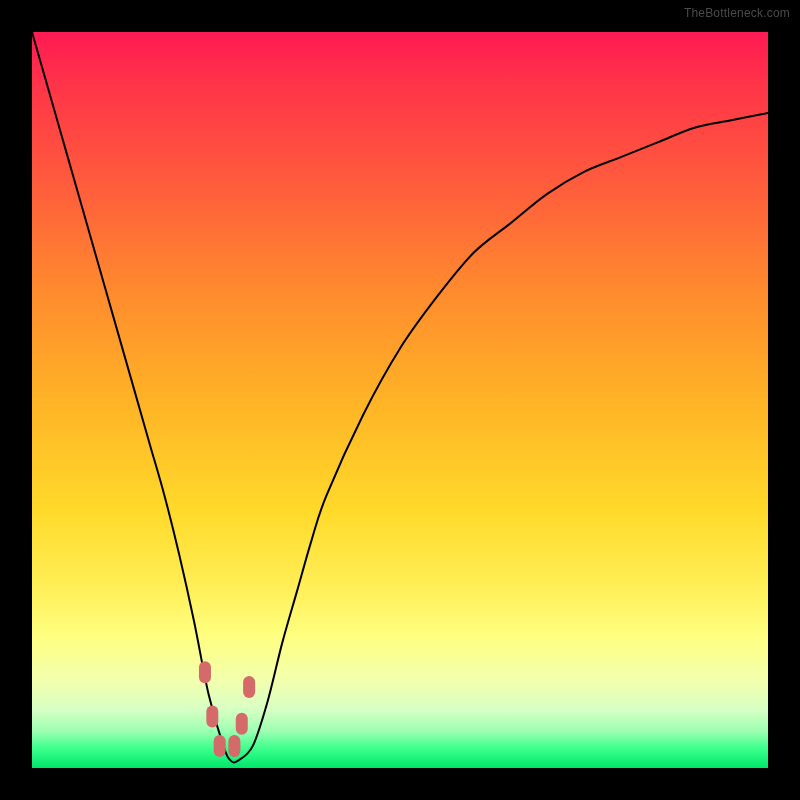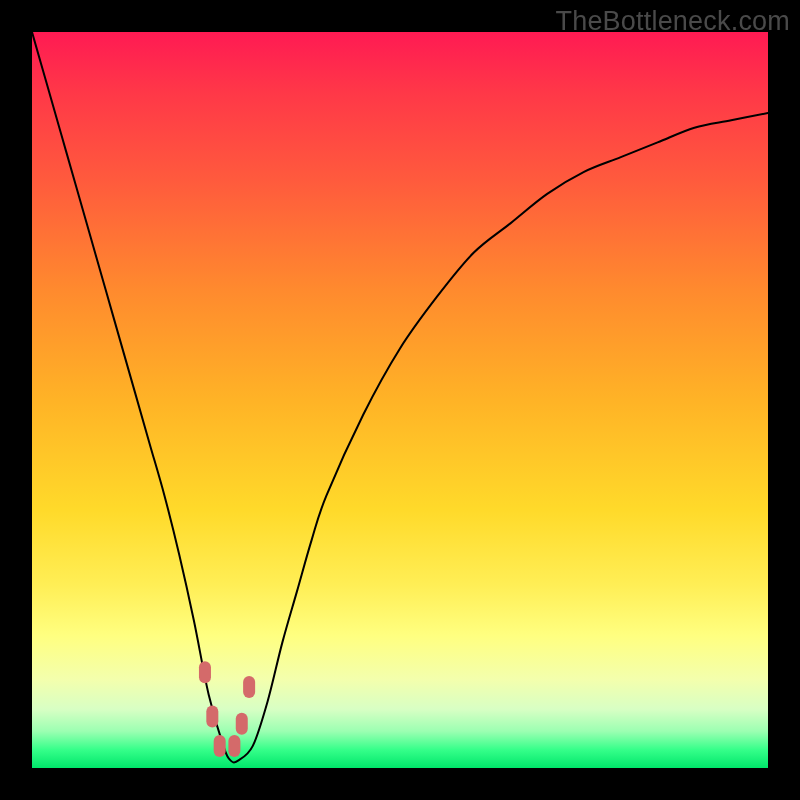--- a/index.html
+++ b/index.html
@@ -43,21 +43,21 @@
       #9cffb2 95%,
       #36ff8a 97.5%,
       #00e66a 100%
     );
   }
   .watermark {
     position: absolute;
     top: 6px;
     right: 10px;
     color: #4a4a4a;
-    font-size: 27px;
+    font-size: 12px;
     font-weight: 500;
     letter-spacing: 0.2px;
     user-select: none;
   }
   svg.curve {
     position: absolute;
     left: 0; top: 0;
     width: 736px; height: 736px;
   }
   .curve-path {

